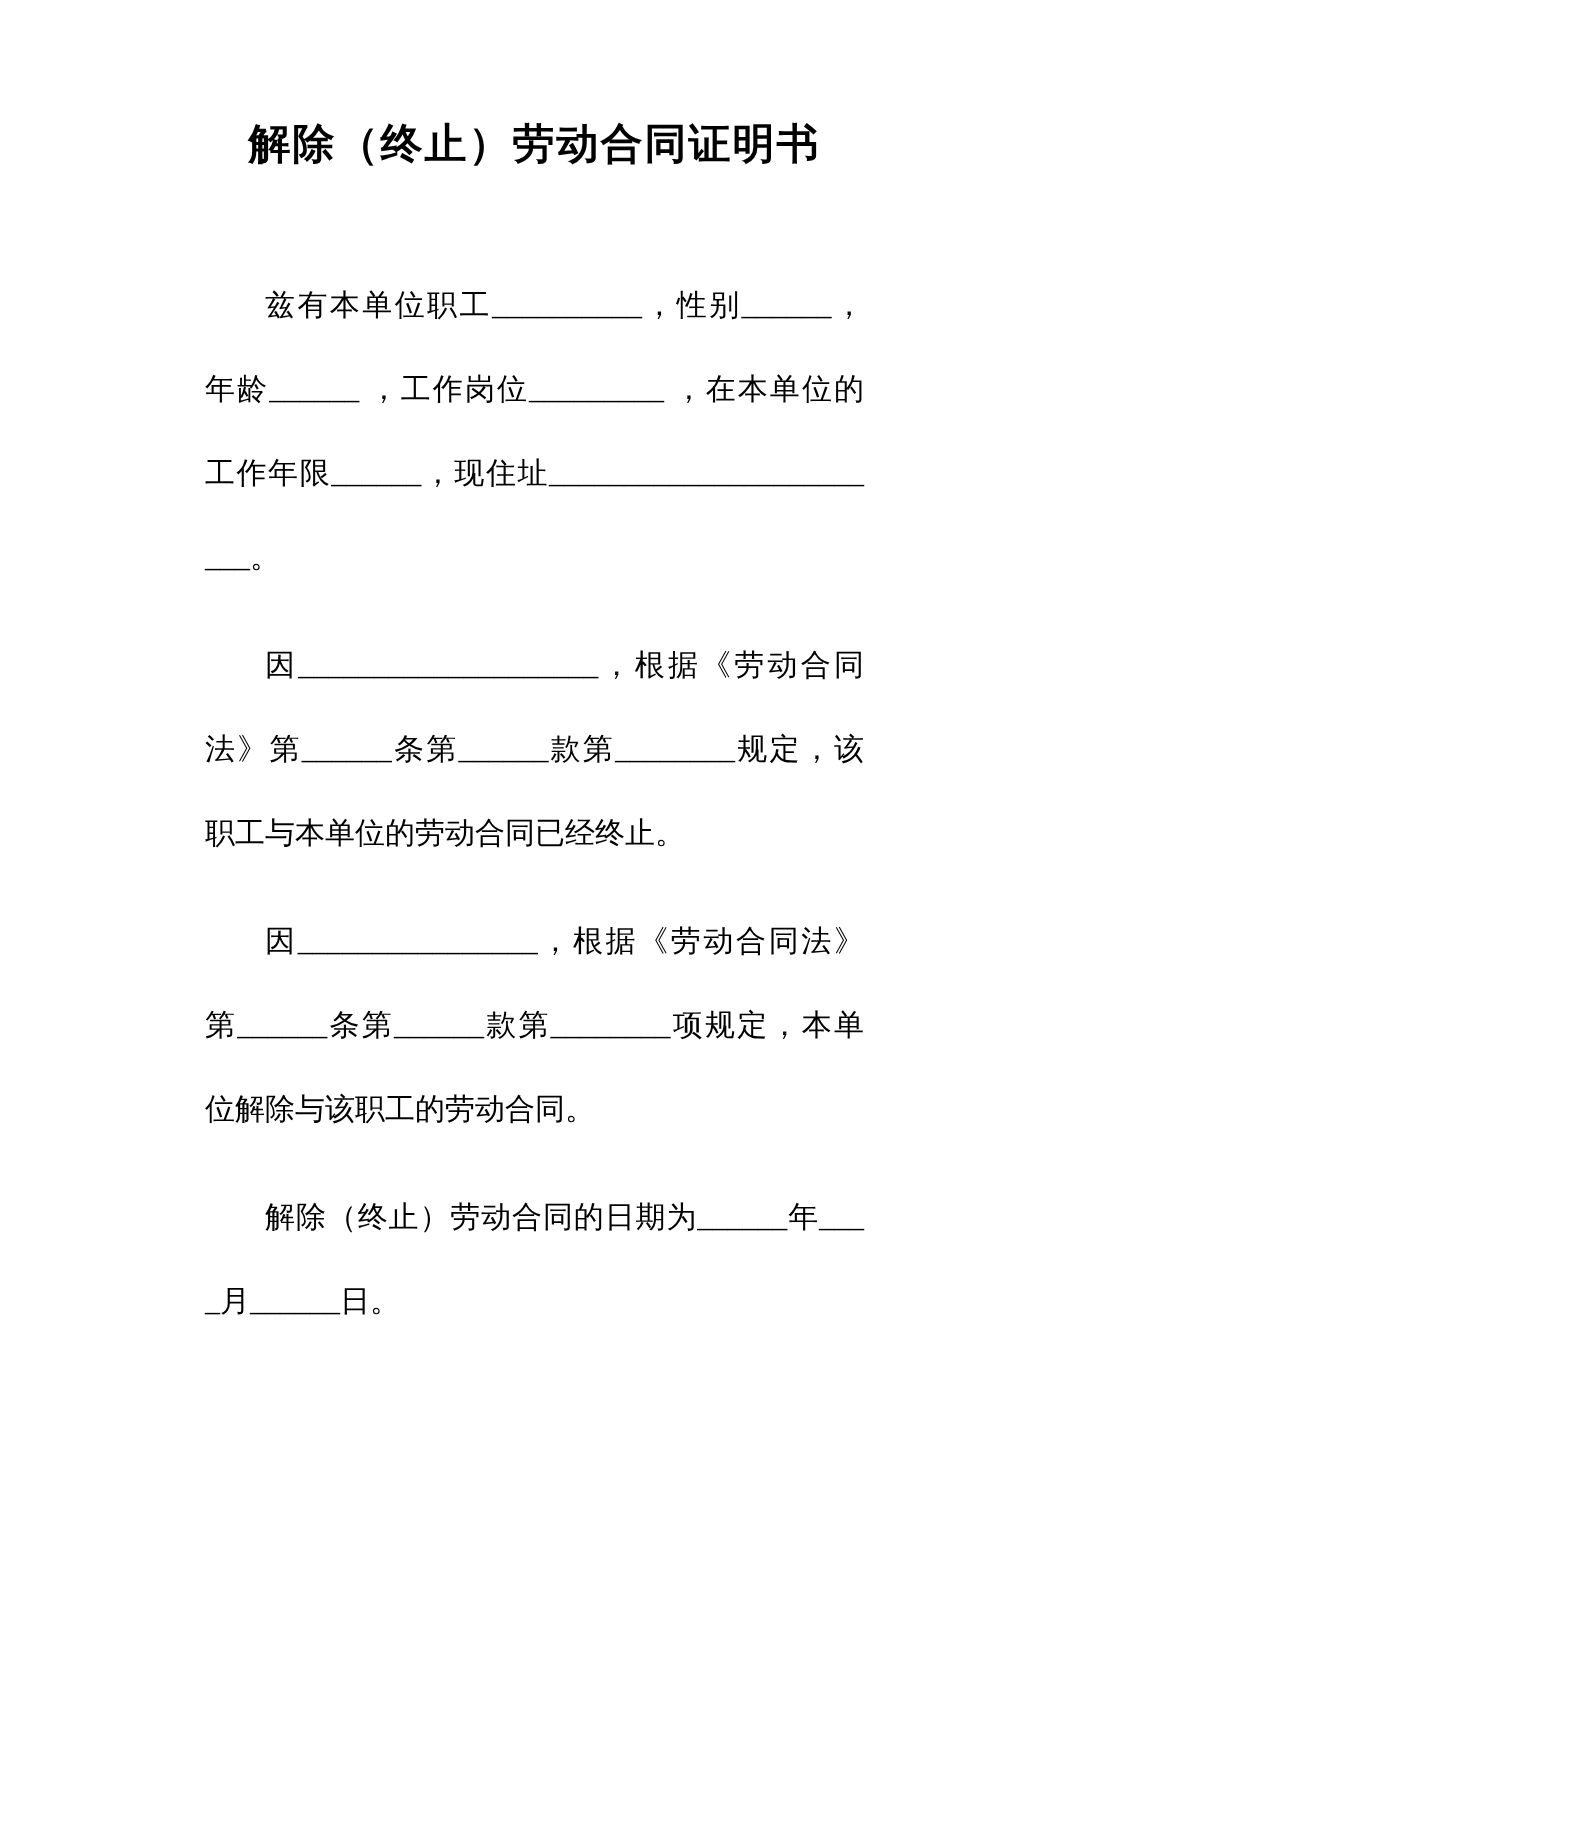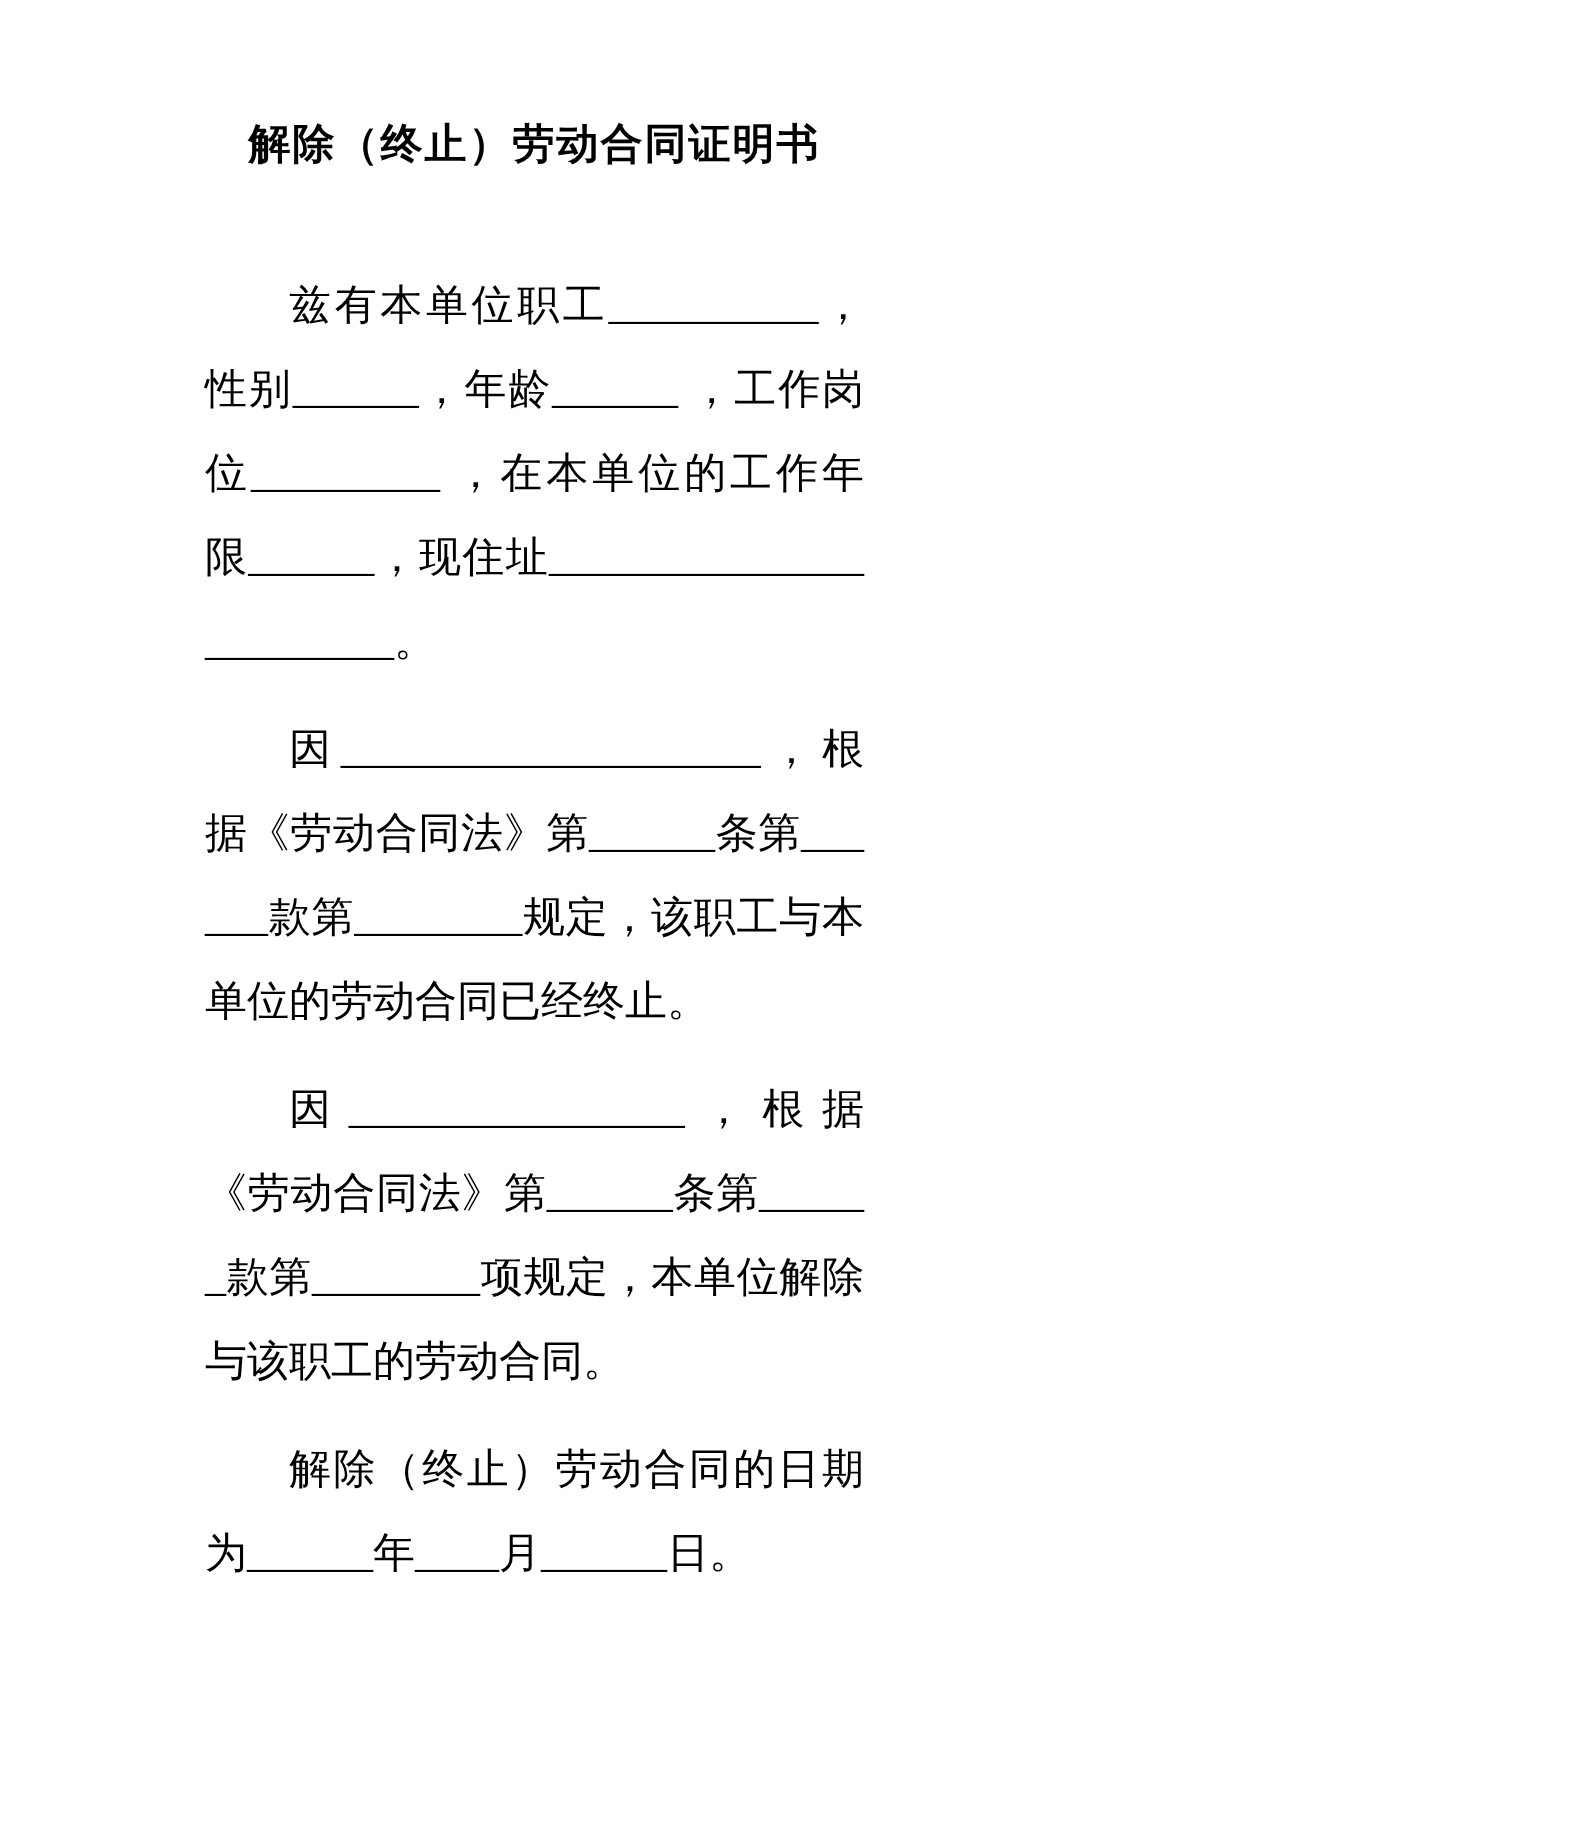--- a/index.html
+++ b/index.html
@@ -21,21 +21,21 @@
   .title {
     font-family: "Liberation Sans", "DejaVu Sans", sans-serif;
     font-size: 42px;
     font-weight: bold;
     text-align: center;
     letter-spacing: 2px;
     margin: 0 0 92px 0;
     line-height: 1.25;
   }
   .body-text .para {
-    font-size: 42px;
+    font-size: 30px;
     line-height: 84px;
     text-align: justify;
     text-indent: 2em;
     word-break: break-all;
     margin: 0 0 24px 0;
   }
 </style>
 </head>
 <body>
 

